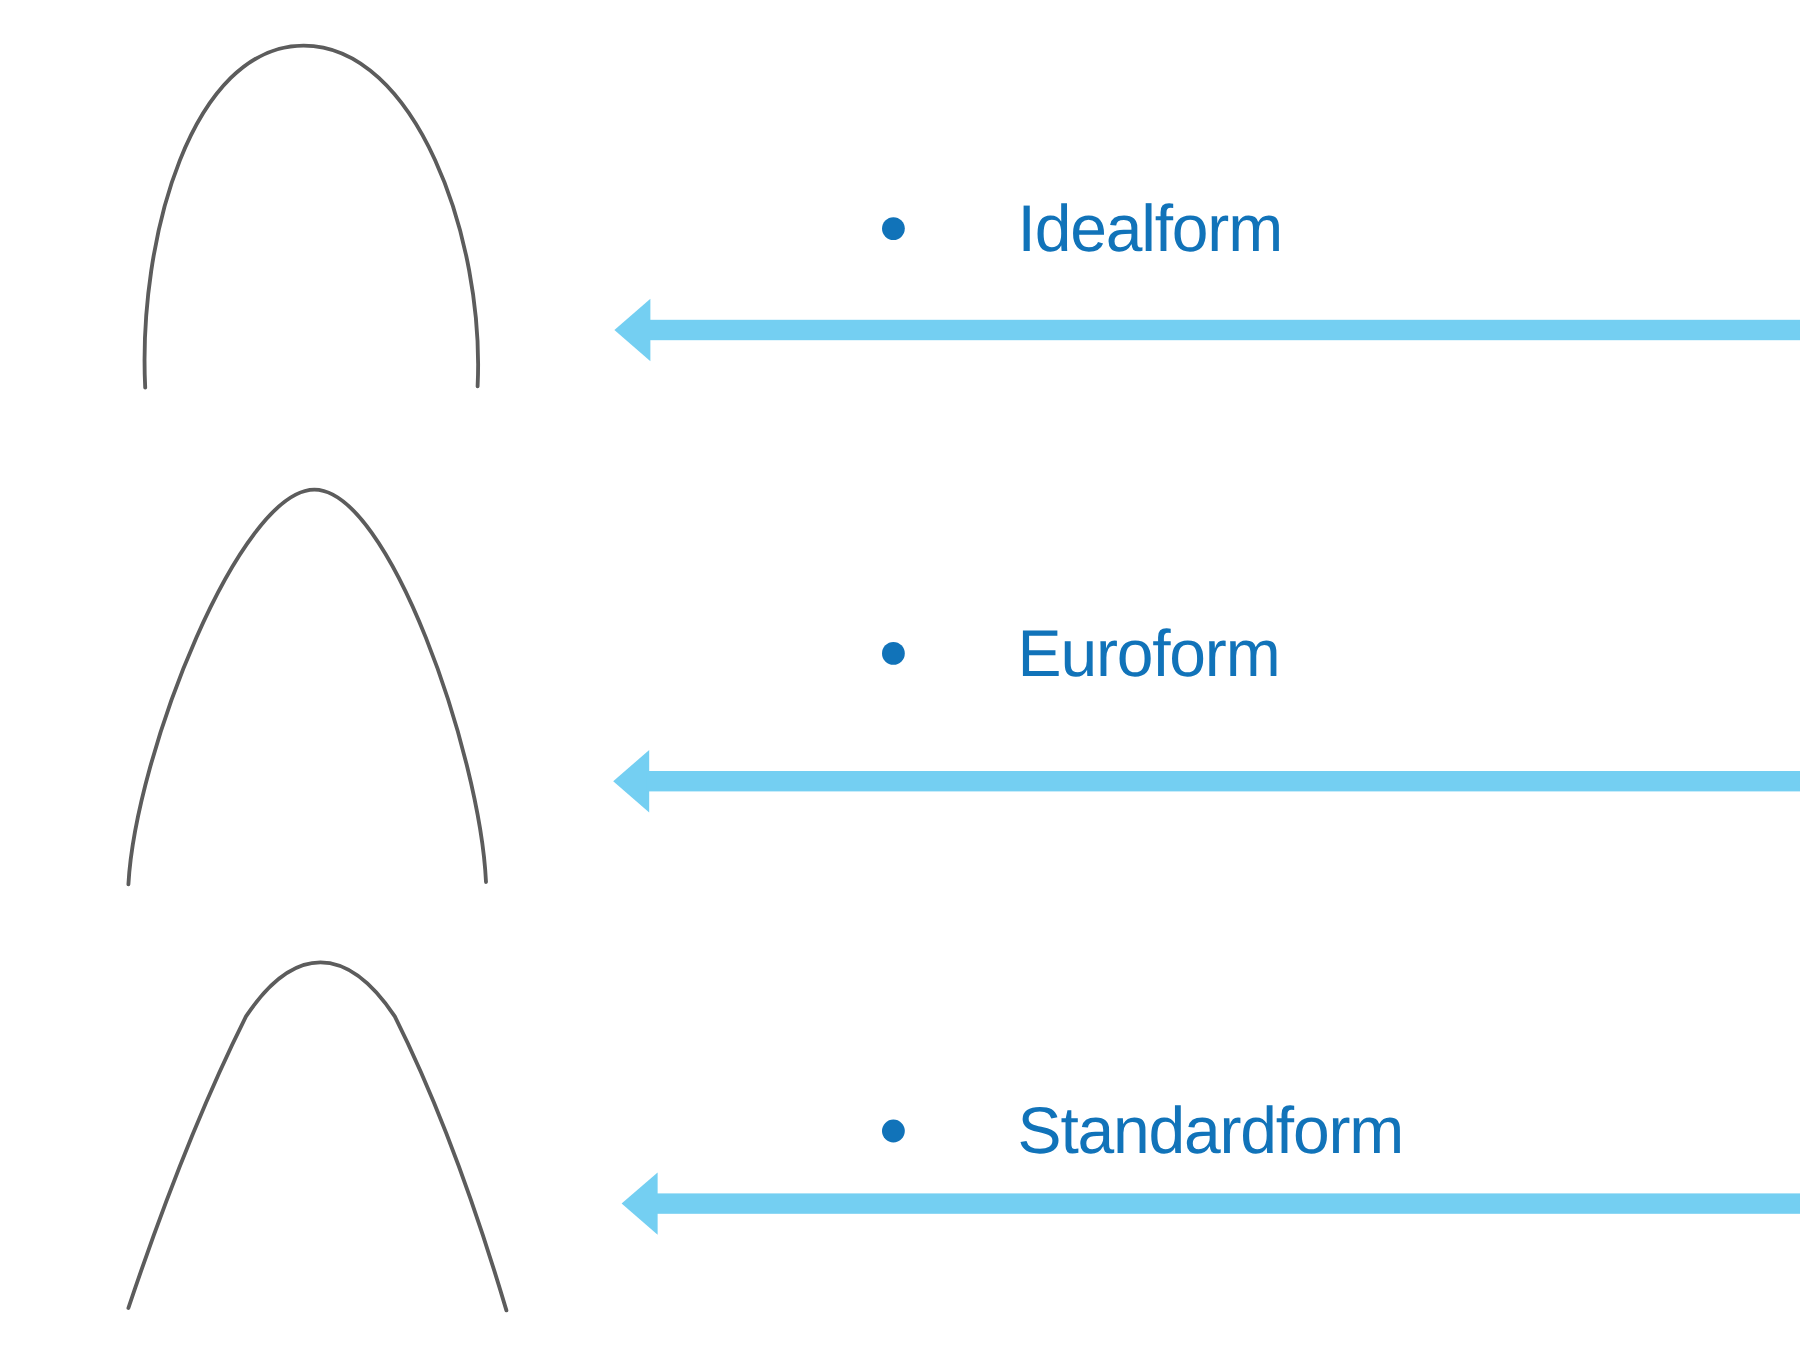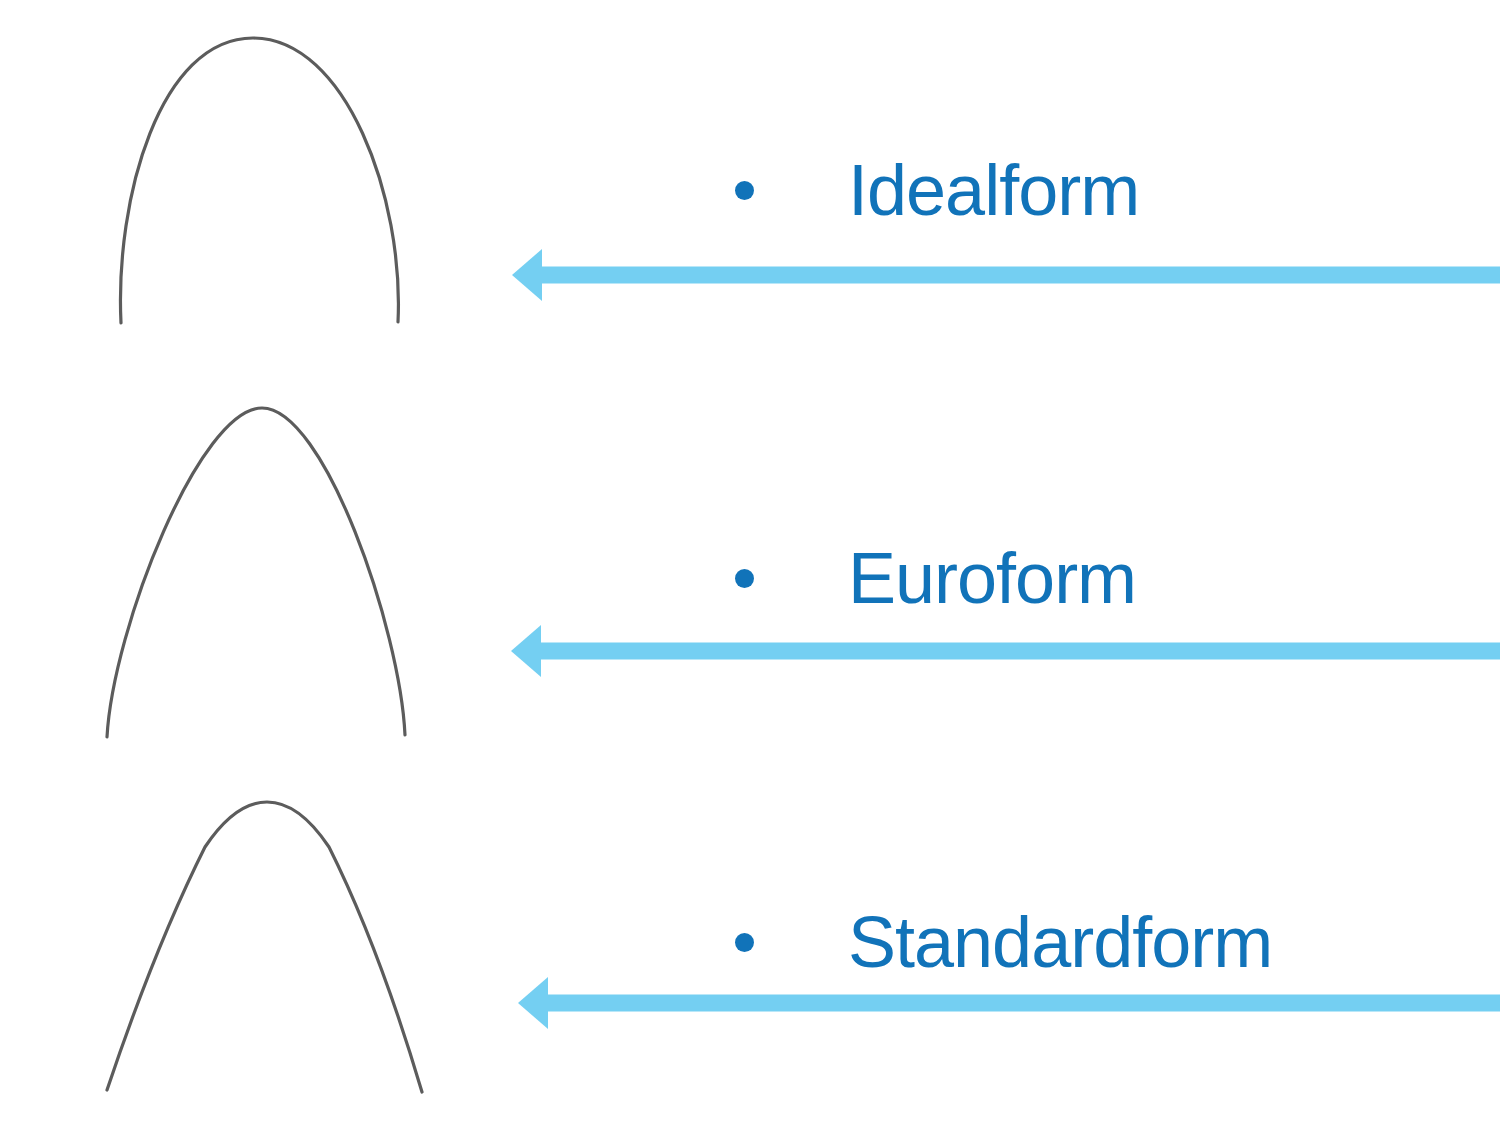--- a/index.html
+++ b/index.html
@@ -32,21 +32,21 @@
     align-items:center;
   }
   .bullet{
     width:19px;height:19px;
     border-radius:50%;
     background:var(--label-blue);
     flex:0 0 auto;
   }
   .label{
     margin-left:94px;
-    font-size:72px;
+    font-size:55px;
     letter-spacing:-1px;
     line-height:1;
     color:var(--label-blue);
     white-space:nowrap;
   }
   .arrow{position:absolute;height:60px;}
   .arrow polygon,.arrow rect{fill:var(--arrow-blue);}
 </style>
 </head>
 <body>
@@ -63,21 +63,21 @@
 
   <svg class="arch" style="left:95px;top:792px" width="340" height="310" viewBox="0 0 340 310">
     <path d="M 12 298 Q 60 155 110 55 Q 140 10 172 10 Q 204 10 234 55 Q 284 155 327 300"></path>
   </svg>
 
   <div class="label-row" style="top:140px">
     <span class="bullet"></span>
     <span class="label">Idealform</span>
   </div>
 
-  <div class="label-row" style="top:528px">
+  <div class="label-row" style="top:494px">
     <span class="bullet"></span>
     <span class="label">Euroform</span>
   </div>
 
   <div class="label-row" style="top:892px">
     <span class="bullet"></span>
     <span class="label">Standardform</span>
   </div>
 
   <svg class="arrow" style="left:510px;top:245px" width="990" height="60" viewBox="0 0 990 60" preserveAspectRatio="none">

